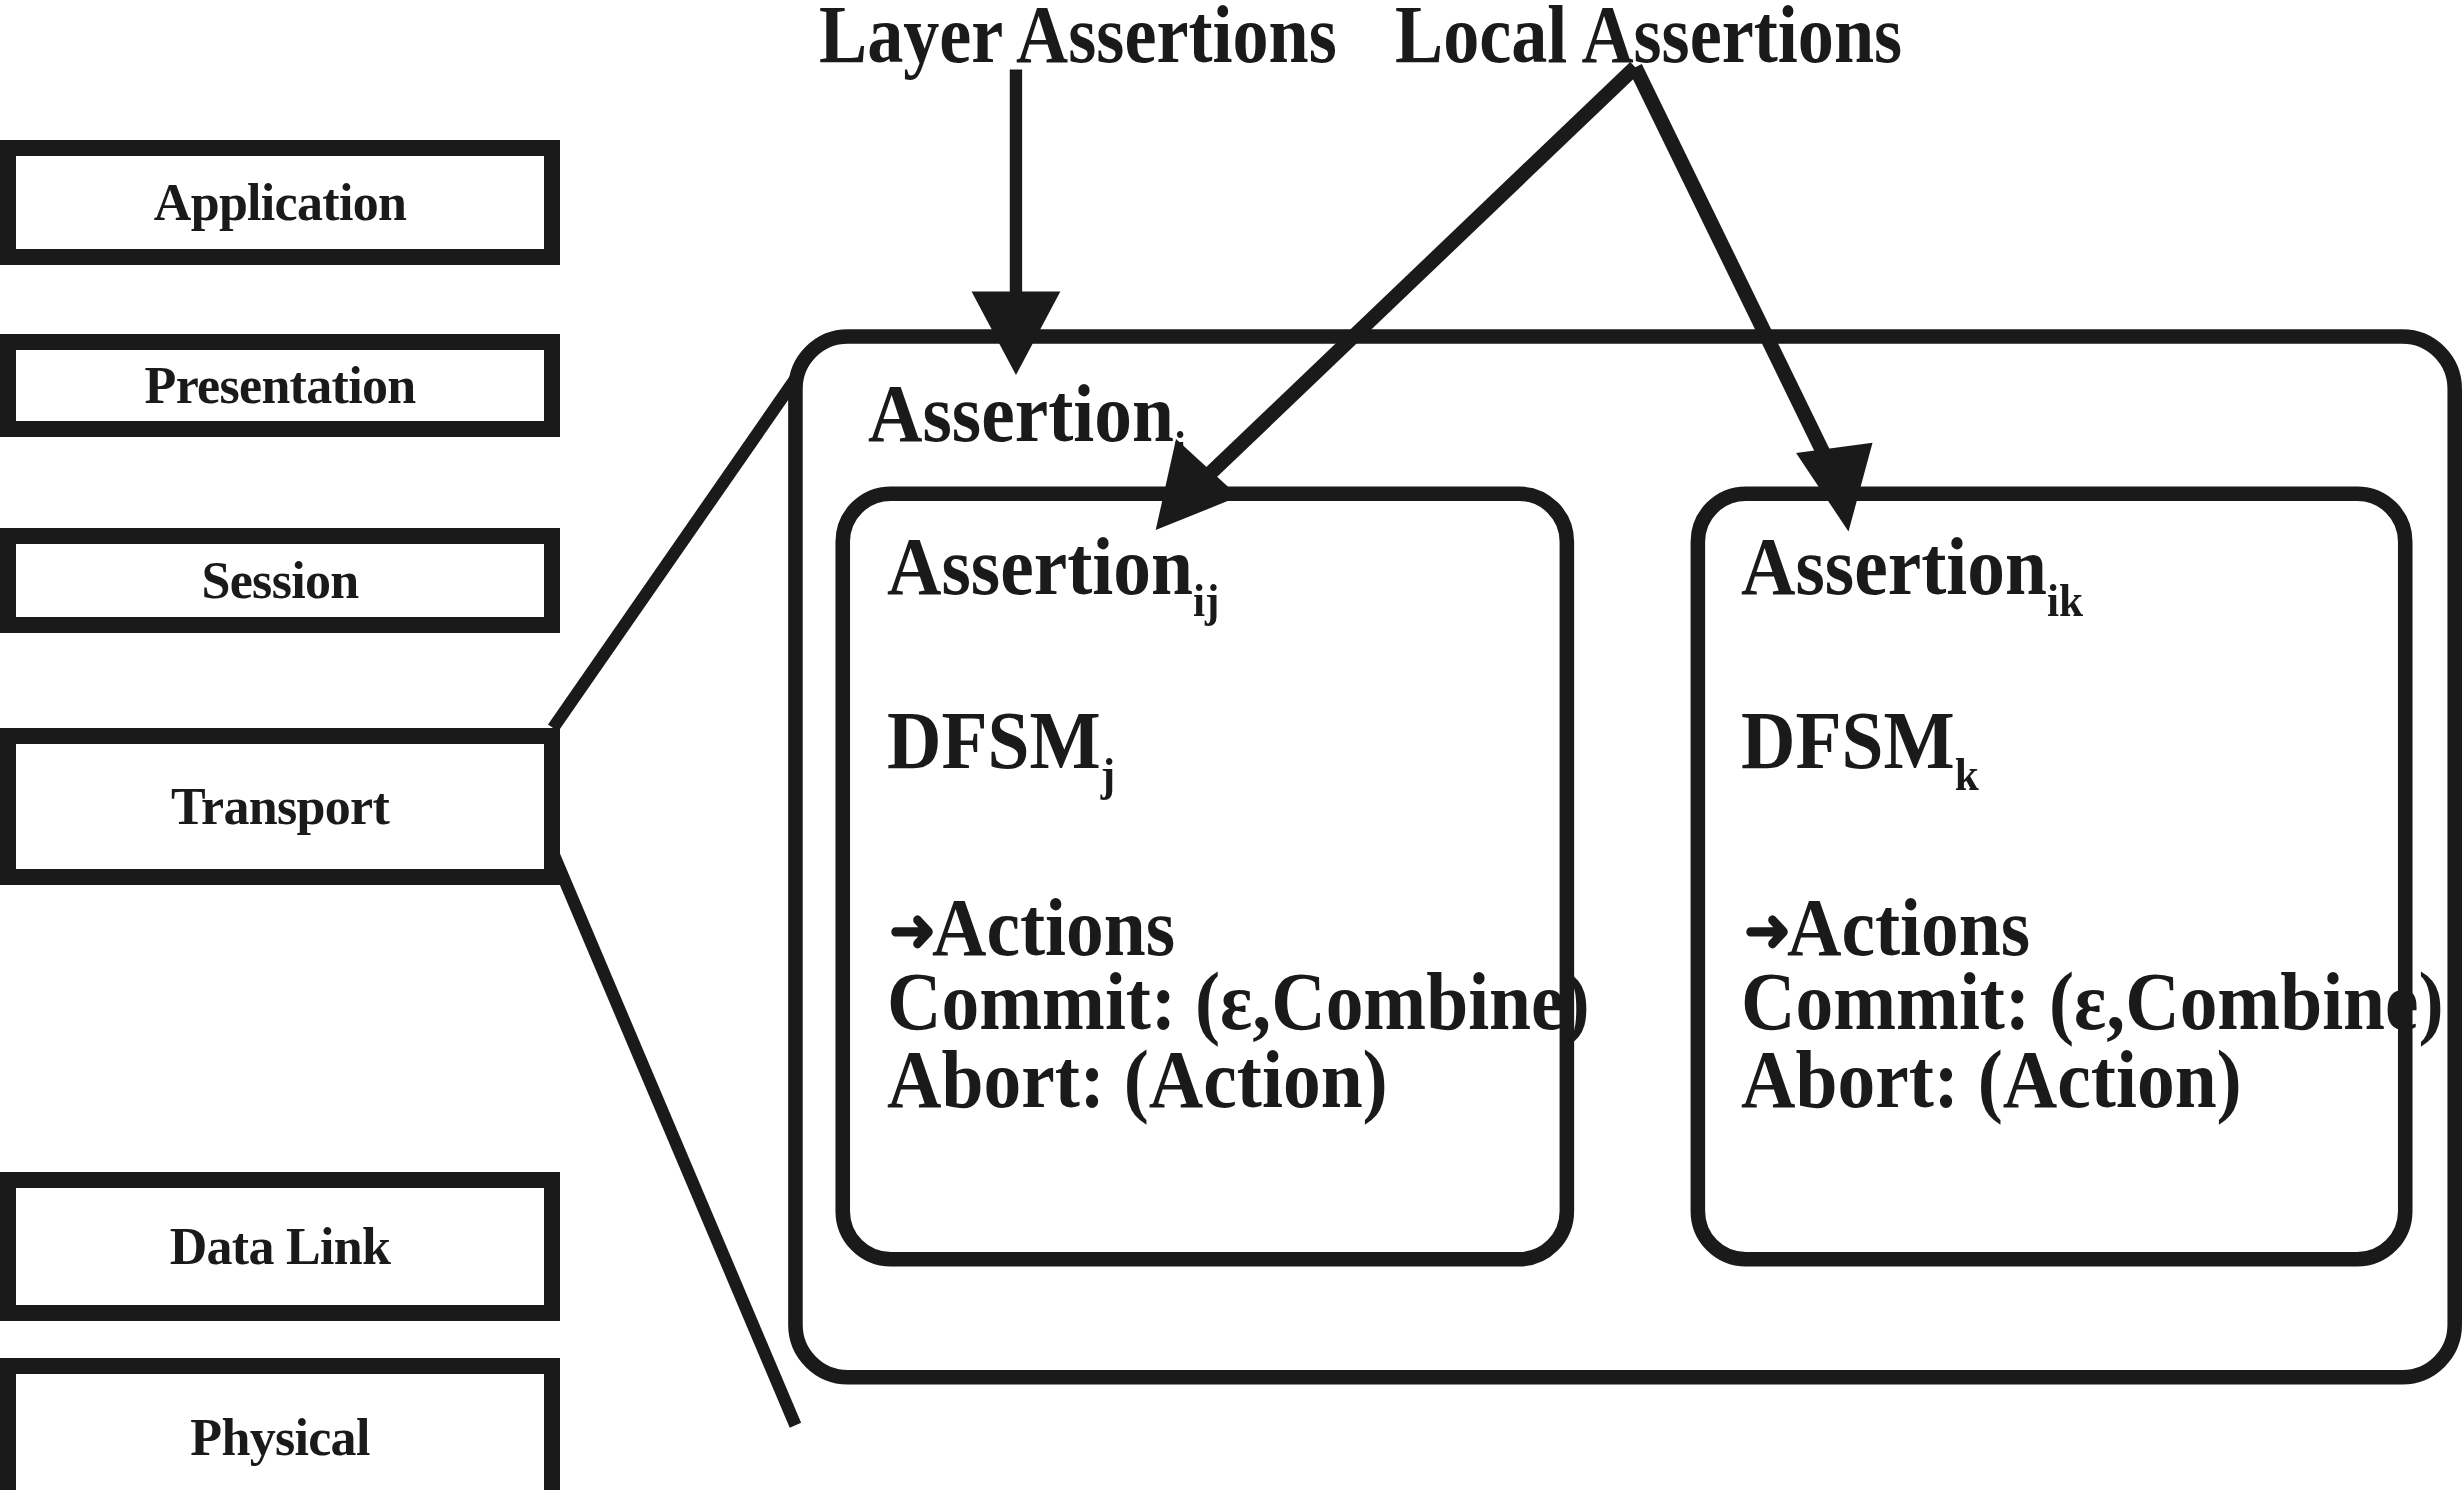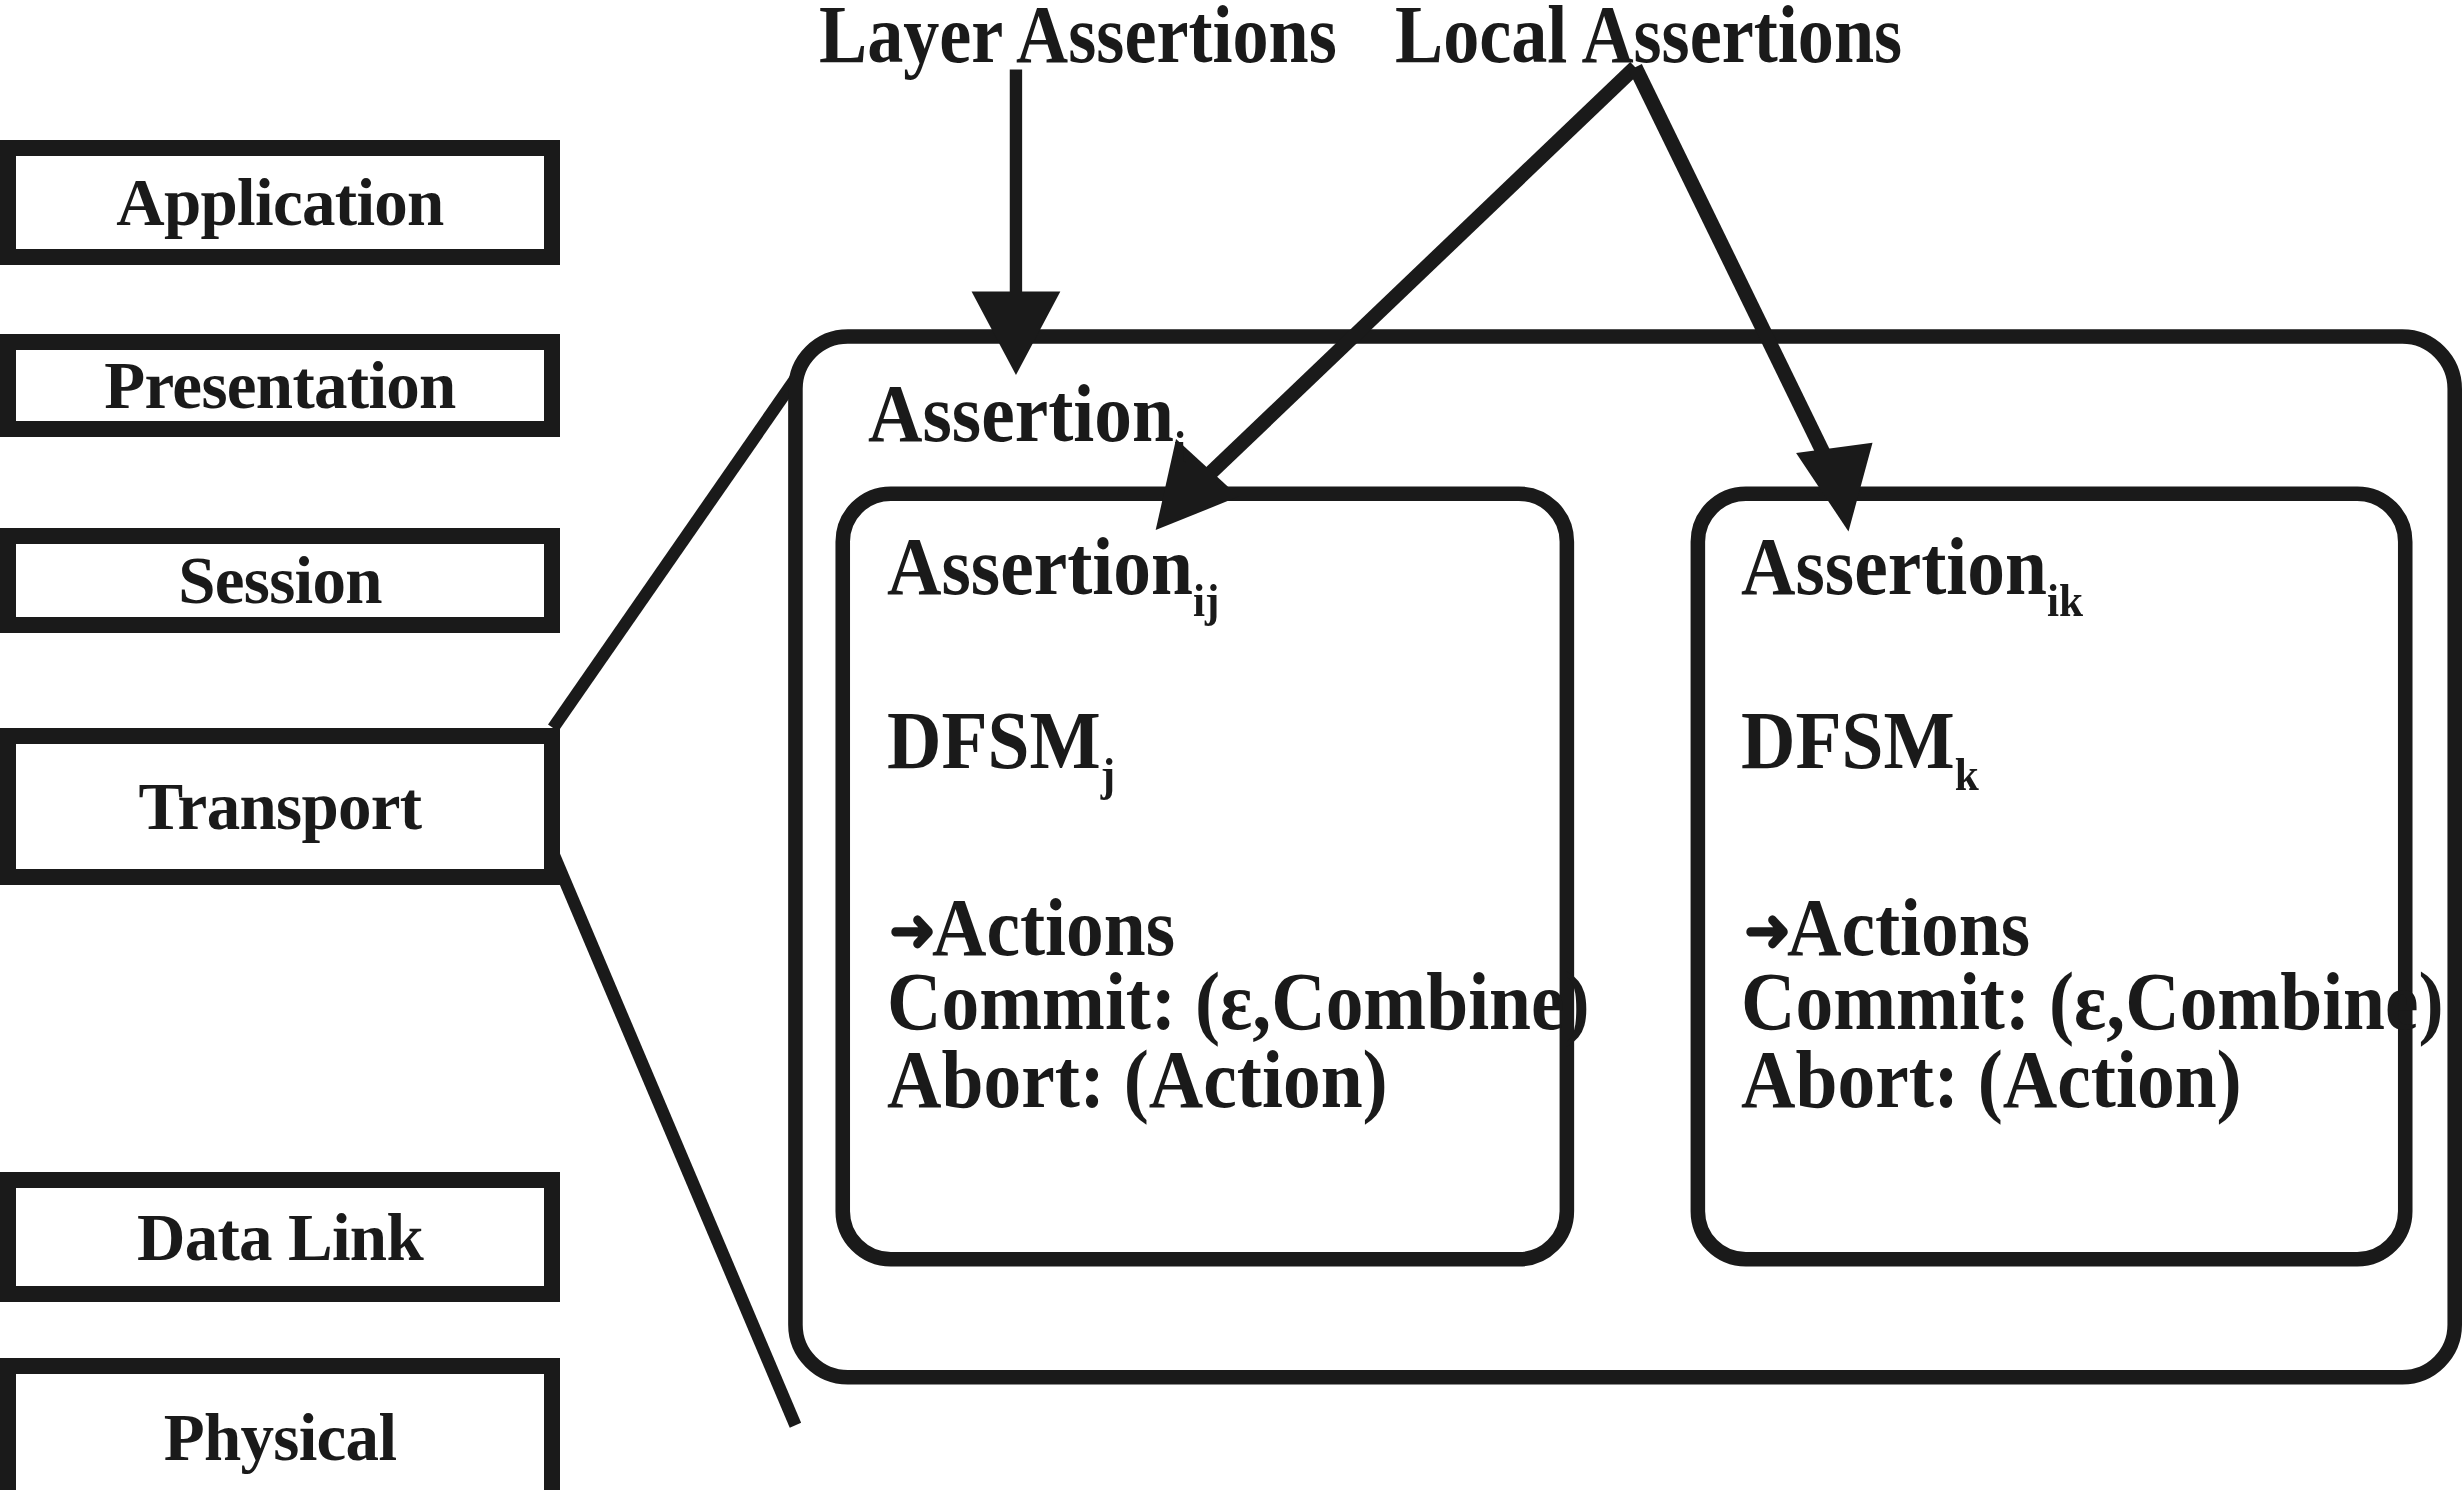--- a/index.html
+++ b/index.html
@@ -9,21 +9,21 @@
 
   
   .layer-box{
     position:absolute;left:0px;width:560px;
     border:16px solid #1a1a1a;background:#ffffff;
     box-sizing:border-box;
     display:flex;align-items:center;justify-content:center;
   }
   .layer-label{
     font-family:"Liberation Serif",serif;
-    font-weight:bold;font-size:67px;line-height:1;
+    font-weight:bold;font-size:52px;line-height:1;
     letter-spacing:-0.7px;color:#1a1a1a;white-space:nowrap;
   }
 
   
   .top-label{
     position:absolute;font-family:"Liberation Serif",serif;
     font-weight:bold;font-size:82px;line-height:1;
     white-space:nowrap;color:#1a1a1a;
     transform:scaleX(0.88);transform-origin:left top;
   }
@@ -79,21 +79,21 @@
   </div>
   <div class="layer-box" style="top:334px;height:103px;">
     <span class="layer-label">Presentation</span>
   </div>
   <div class="layer-box" style="top:528px;height:105px;">
     <span class="layer-label">Session</span>
   </div>
   <div class="layer-box" style="top:728px;height:157px;">
     <span class="layer-label">Transport</span>
   </div>
-  <div class="layer-box" style="top:1172px;height:130px;">
+  <div class="layer-box" style="top:1172px;height:149px;">
     <span class="layer-label">Data Link</span>
   </div>
   <div class="layer-box" style="top:1358px;height:168px;">
     <span class="layer-label" style="position:relative;top:-4.4px;">Physical</span>
   </div>
 
   <div class="top-label" style="left:819px;top:-5.8px;">Layer Assertions</div>
   <div class="top-label" style="left:1395px;top:-5.8px;">Local Assertions</div>
 
   <div class="atext t-big" style="left:868px;top:373px;">

